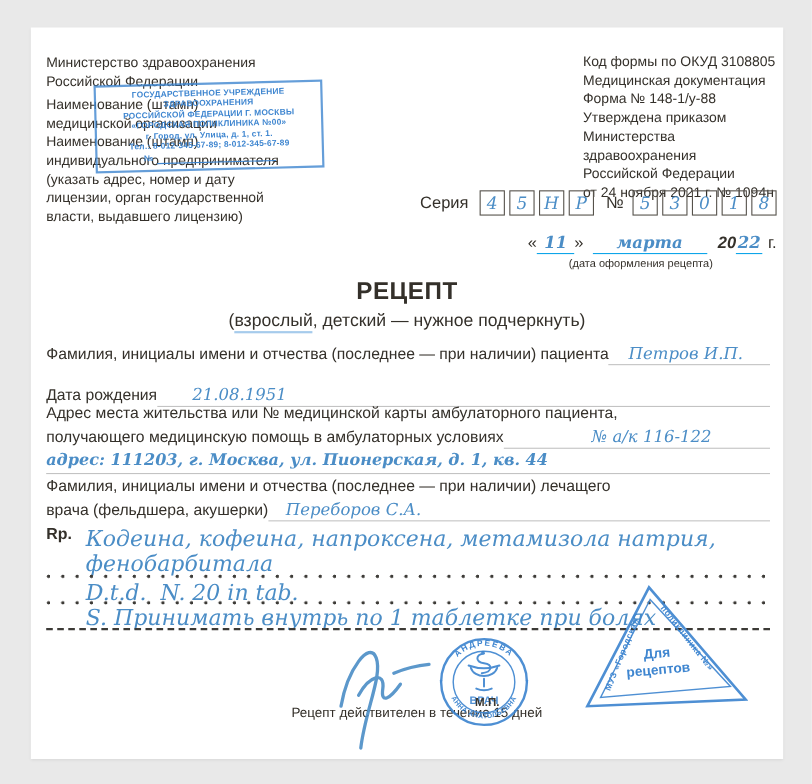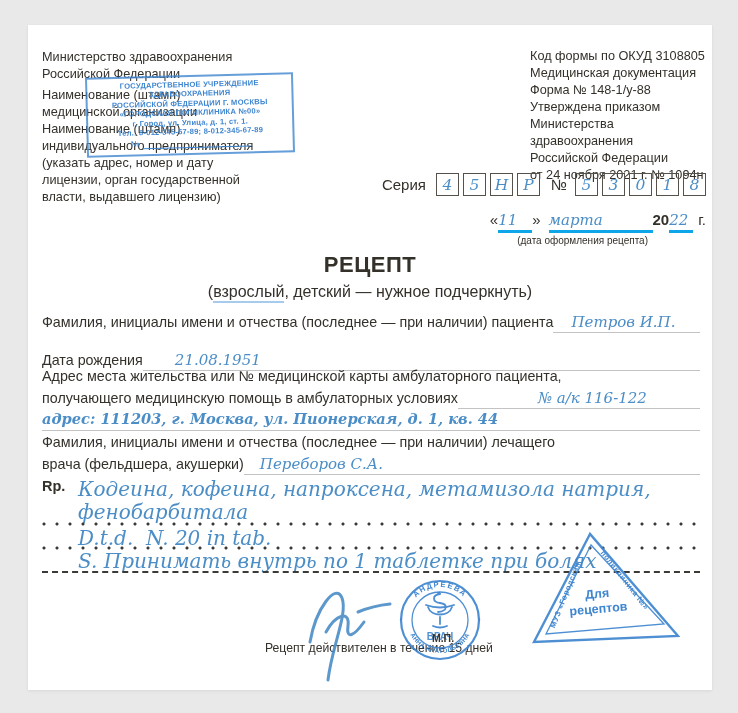--- a/index.html
+++ b/index.html
@@ -39,21 +39,21 @@
   .clinic-stamp .numline .blank{display:inline-block;width:108px;border-bottom:1.4px solid #3f86d0;margin-left:3px;}
 
   
   .serial-row{right:6px;top:148px;display:flex;align-items:center;font-size:15px;}
   .cbox{
     width:23px;height:23px;box-sizing:border-box;border:1.5px solid #56524b;
     display:flex;align-items:center;justify-content:center;margin-left:4px;
     font-family:"DejaVu Serif",serif;font-style:italic;font-size:15.5px;color:#4b8dc6;
   }
   .date-row{right:6px;top:186px;display:flex;align-items:baseline;font-size:15px;}
-  .blank-c{display:inline-block;text-align:left;border-bottom:3px solid #0ea5e9;}
+  .blank-c{display:inline-block;text-align:center;border-bottom:1px solid #0ea5e9;font-weight:bold;}
 
   .dotline{
     position:absolute;left:14px;right:12px;height:4px;
     background-image:radial-gradient(circle at 2px 2px,#3c3a36 1.35px,transparent 1.75px);
     background-repeat:repeat-x;background-size:13px 4px;
   }
   .dashline{position:absolute;left:14px;right:12px;border-top:2px dashed #3c3a36;}
 
   .title{left:0;right:0;top:227px;text-align:center;font-size:22px;font-weight:bold;letter-spacing:.5px;}
   .subtitle{left:0;right:0;top:258px;text-align:center;font-size:16px;}
@@ -111,21 +111,21 @@
     <span class="cbox">0</span>
     <span class="cbox">1</span>
     <span class="cbox">8</span>
   </div>
 
   <div class="abs date-row print">
     <span>«</span>
     <span class="blank-c ink val" style="width:34px;">11</span>
     <span>»</span>
     <span class="blank-c ink val" style="width:104px;margin-left:8px;">марта</span>
-    <span style="font-weight:bold;">20</span>
+    <span style="margin-left:10px;font-weight:bold;font-style:italic;">20</span>
     <span class="blank-c ink val" style="width:24px;">22</span>
     <span style="margin-left:5px;">г.</span>
   </div>
   <div class="abs print" style="right:64px;top:210px;font-size:10px;">(дата оформления рецепта)</div>
 
   <div class="abs print title">РЕЦЕПТ</div>
   <div class="abs row" style="left:14px;top:287px;right:12px;">
     <span class="print lbl">Фамилия, инициалы имени и отчества (последнее — при наличии) пациента</span>
     <span class="flex1 ink val uline" style="padding-left:18px;">Петров И.П.</span>
   </div>

